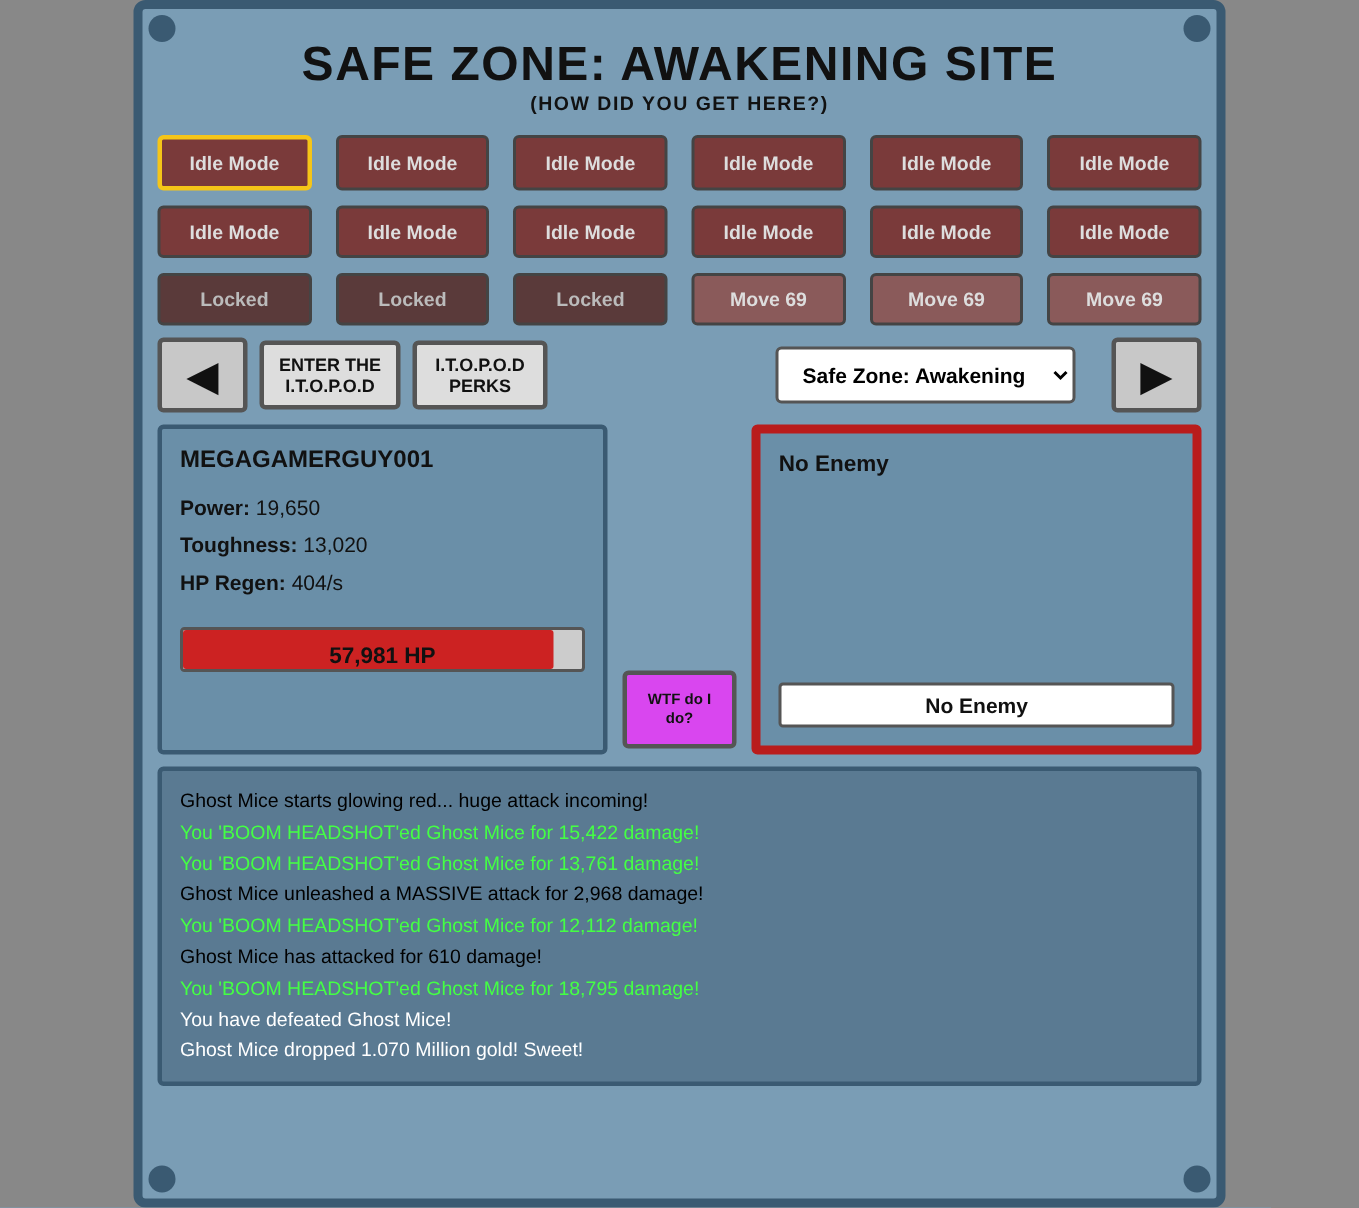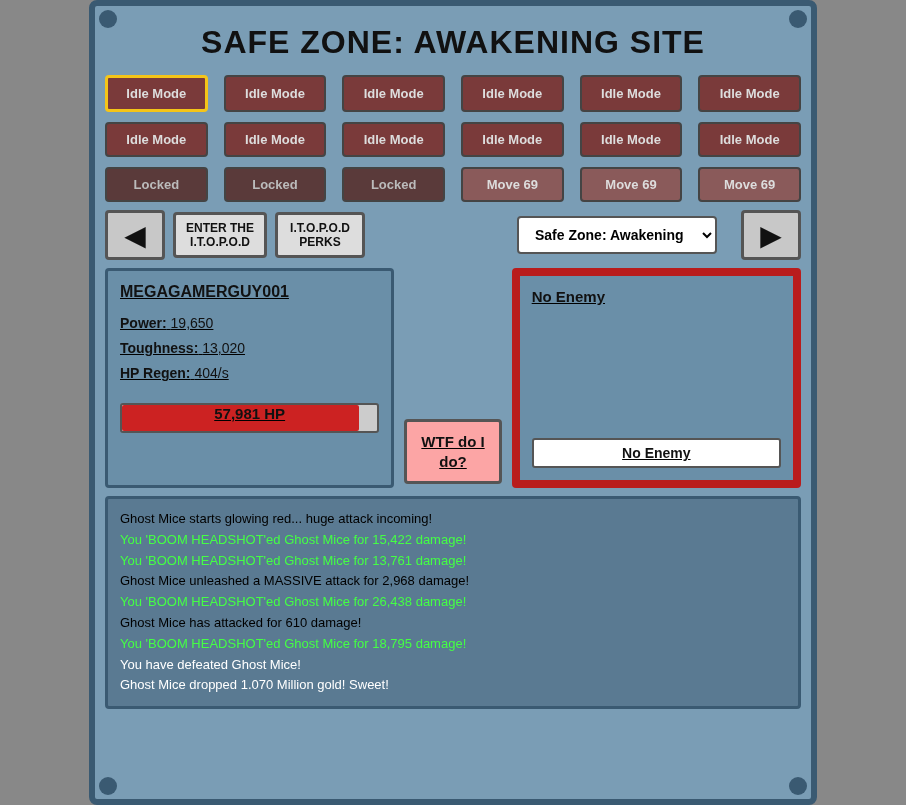--- a/index.html
+++ b/index.html
@@ -142,21 +142,20 @@
       min-width: 200px;
     }
 
     
     .battle-area {
       display: grid;
       grid-template-columns: 1fr auto 1fr;
       gap: 10px;
       margin: 8px 0;
       align-items: start;
-      text-decoration: underline;
     }
     .player-panel {
       background: #6a8fa8;
       border: 3px solid #3a5a72;
       border-radius: 4px;
       padding: 12px;
       min-height: 220px;
     }
     .player-name {
       font-size: 16px;
@@ -173,21 +172,21 @@
       font-weight: bold;
     }
     .hp-bar-container {
       margin-top: 16px;
       background: #ccc;
       border: 2px solid #555;
       border-radius: 3px;
       height: 30px;
       position: relative;
       display: flex;
-      align-items: flex-start;
+      align-items: flex-end;
       justify-content: center;
     }
     .hp-bar-fill {
       position: absolute;
       left: 0; top: 0; bottom: 0;
       background: #cc2222;
       border-radius: 2px;
     }
     .hp-bar-text {
       position: relative;
@@ -200,34 +199,34 @@
     .middle-panel {
       display: flex;
       flex-direction: column;
       align-items: center;
       justify-content: flex-end;
       min-height: 220px;
       padding-bottom: 4px;
     }
     .wtf-btn {
       padding: 10px 14px;
-      background: #fca5a5;
+      background: #d946ef;
       border: 3px solid #555;
       border-radius: 4px;
       cursor: pointer;
-      font-size: 15px;
+      font-size: 10px;
       font-weight: bold;
       color: #111;
       text-align: center;
       line-height: 1.3;
     }
 
     .enemy-panel {
       background: #6a8fa8;
-      border: 8px solid #b91c1c;
+      border: 6px solid #b91c1c;
       border-radius: 4px;
       padding: 12px;
       min-height: 220px;
       display: flex;
       flex-direction: column;
       justify-content: space-between;
     }
     .enemy-content {
       font-size: 15px;
       font-weight: bold;
@@ -268,20 +267,21 @@
 <body>
 
 <div class="main-container">
   <div class="corner tl"></div>
   <div class="corner tr"></div>
   <div class="corner bl"></div>
   <div class="corner br"></div>
 
   <div class="title-area">
     <div class="main-title">SAFE ZONE: AWAKENING SITE</div>
+    <div class="sub-title">(HOW DID YOU GET HERE?)</div>
   </div>
 
   <div class="skills-grid">
     <button class="skill-btn idle active">Idle Mode</button>
     <button class="skill-btn idle">Idle Mode</button>
     <button class="skill-btn idle">Idle Mode</button>
     <button class="skill-btn idle">Idle Mode</button>
     <button class="skill-btn idle">Idle Mode</button>
     <button class="skill-btn idle">Idle Mode</button>
   </div>
@@ -352,19 +352,19 @@
       <div class="enemy-content">No Enemy</div>
       <div class="enemy-bar">No Enemy</div>
     </div>
   </div>
 
   <div class="log-area" id="log-area">
       <div class="log-line red">Ghost Mice starts glowing red... huge attack incoming!</div>
       <div class="log-line green">You 'BOOM HEADSHOT'ed Ghost Mice for 15,422 damage!</div>
       <div class="log-line green">You 'BOOM HEADSHOT'ed Ghost Mice for 13,761 damage!</div>
       <div class="log-line red">Ghost Mice unleashed a MASSIVE attack for 2,968 damage!</div>
-      <div class="log-line green">You 'BOOM HEADSHOT'ed Ghost Mice for 26,438 damage!</div>
+      <div class="log-line green">You 'BOOM HEADSHOT'ed Ghost Mice for 12,112 damage!</div>
       <div class="log-line red">Ghost Mice has attacked for 610 damage!</div>
       <div class="log-line green">You 'BOOM HEADSHOT'ed Ghost Mice for 18,795 damage!</div>
       <div class="log-line white">You have defeated Ghost Mice!</div>
       <div class="log-line white">Ghost Mice dropped 1.070 Million gold! Sweet!</div>
     </div>
 </div>
 
 </body></html>

